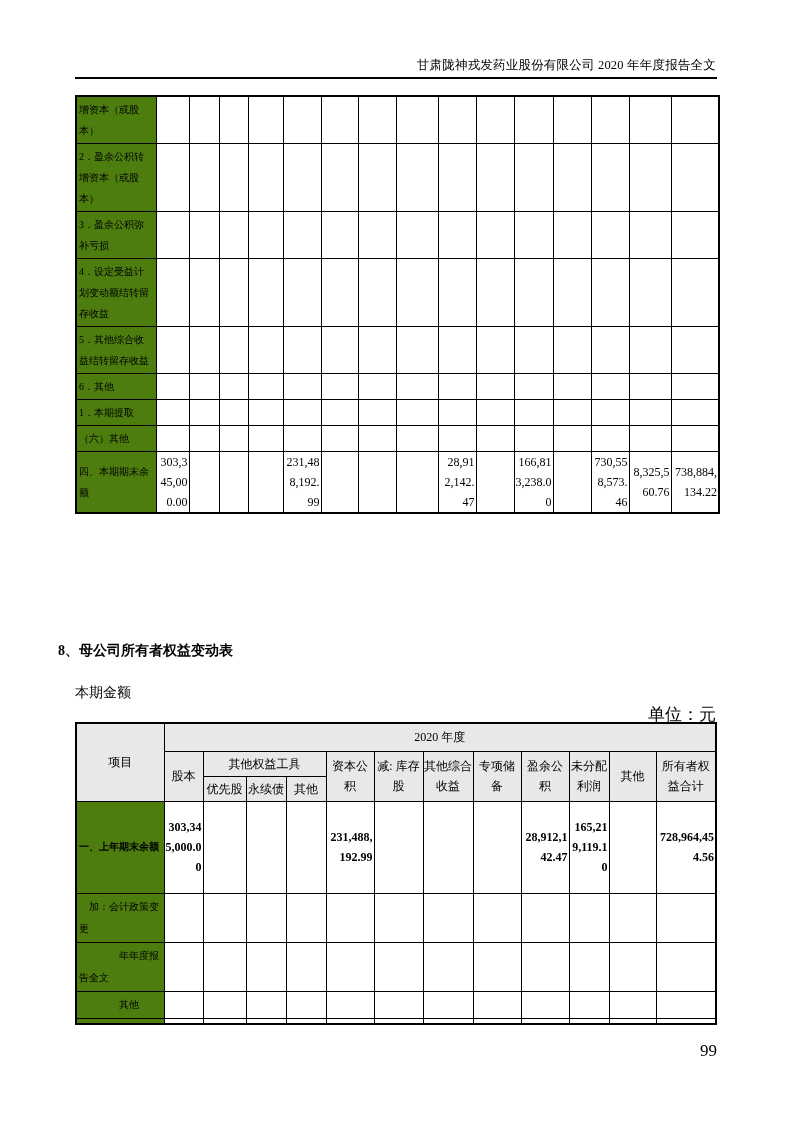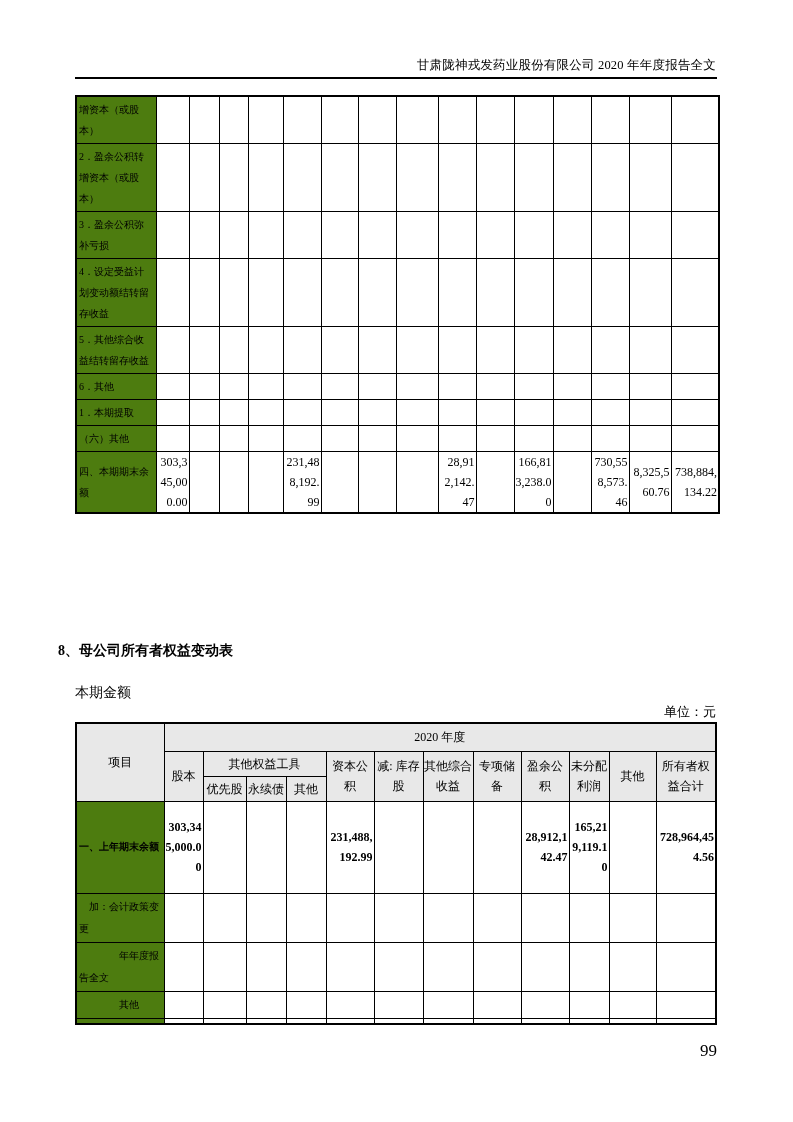--- a/index.html
+++ b/index.html
@@ -24,21 +24,21 @@
   }
   .val{
     font-size:12px;line-height:20px;text-align:right;vertical-align:middle;
     padding:0 1px;word-break:break-all;
     font-family:"Liberation Serif",serif;
   }
   .t1-wrap{position:absolute;top:95px;left:75px;}
   .t1{width:643px;}
   .sec-heading{position:absolute;top:642px;left:58px;font-size:14px;font-weight:bold;}
   .sub-label{position:absolute;top:684px;left:75px;font-size:14px;}
-  .unit-label{position:absolute;top:703px;left:75px;width:641px;text-align:right;font-size:13px;}
+  .unit-label{position:absolute;top:703px;left:75px;width:641px;text-align:right;font-size:17px;}
   .t2-wrap{
     position:absolute;top:722px;left:75px;height:301px;overflow:hidden;
     border-bottom:2px solid #000;
   }
   .t2{width:640px;}
   .t2 th{
     background:#e8e8e8;font-weight:normal;font-size:12px;line-height:20px;
     text-align:center;vertical-align:middle;padding:1px 0;word-break:break-all;
   }
   .t2 .lbl{line-height:22px;}

